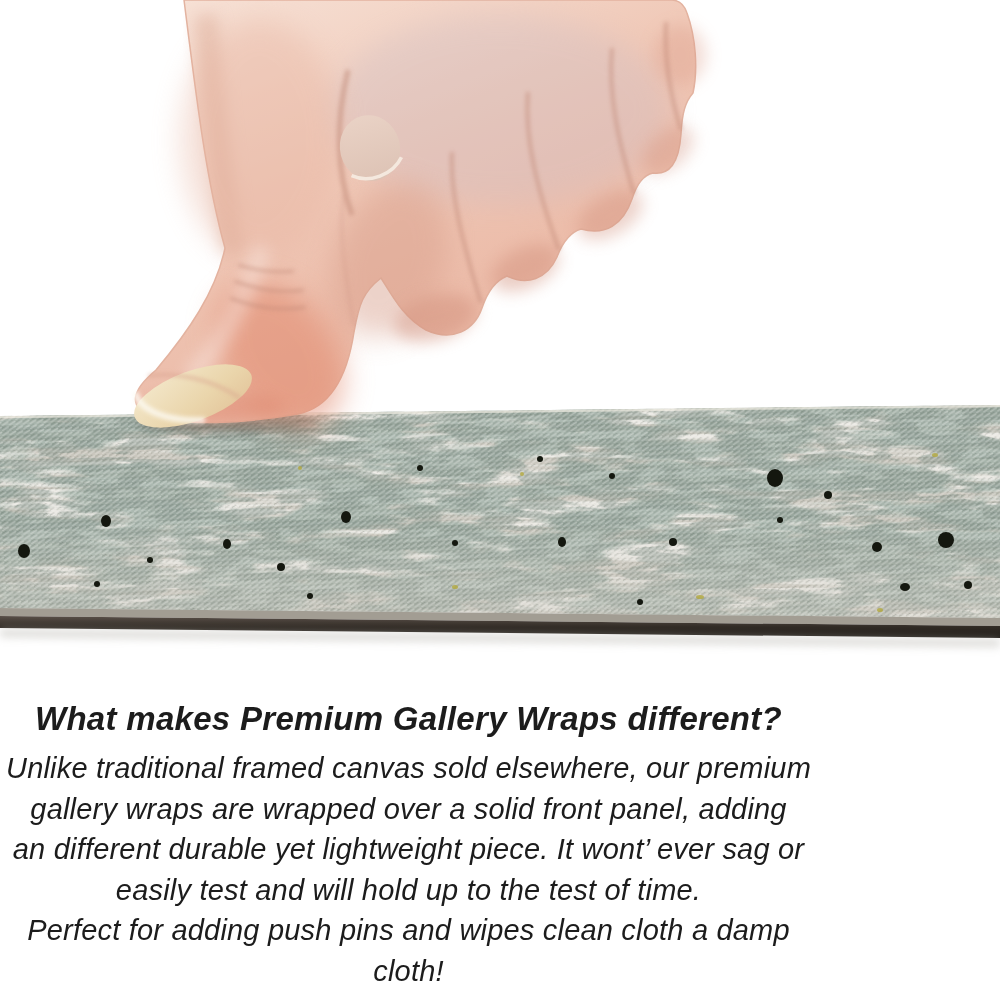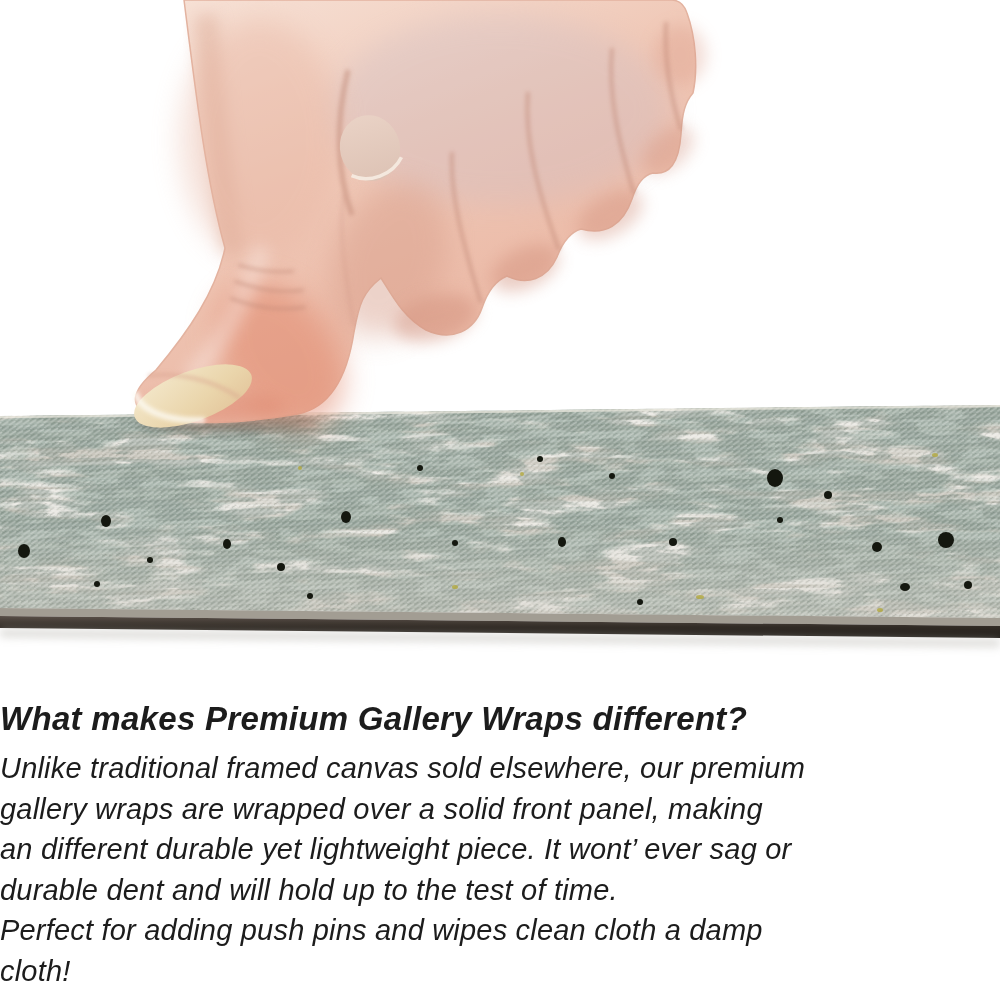--- a/index.html
+++ b/index.html
@@ -11,21 +11,21 @@
   }
   .stage{
     position:relative;width:1000px;height:1000px;
     background:var(--background,#ffffff);
   }
   .photo{
     position:absolute;top:0;left:0;width:1000px;height:660px;display:block;
   }
   .caption{
     position:absolute;top:699px;left:0;width:817px;
-    text-align:left;
+    text-align:center;
     color:var(--text-color,#1c1c1c);
     font-style:italic;
   }
   .caption h1{
     margin:0 0 9px 0;
     font-size:33px;
     font-weight:700;
     letter-spacing:.3px;
     line-height:40px;
   }
@@ -222,18 +222,18 @@
         </g>
         <path d="M 135,392 C 140,412 170,422 205,420" stroke="#fdfaf2" stroke-width="6" fill="none" opacity="0.85" filter="url(#b2)"></path>
         <path d="M 148,376 C 175,372 210,378 240,398" stroke="#d8a18c" stroke-width="3" fill="none" opacity="0.6" filter="url(#b2)"></path>
       </g>
     </g>
   </svg>
 
   <div class="caption">
     <h1>What makes Premium Gallery Wraps different?</h1>
     <p>Unlike traditional framed canvas sold elsewhere, our premium</p>
-    <p>gallery wraps are wrapped over a solid front panel, making</p>
+    <p>gallery wraps are wrapped over a solid front panel, adding</p>
     <p>an different durable yet lightweight piece. It wont’ ever sag or</p>
-    <p>durable dent and will hold up to the test of time.</p>
+    <p>easily test and will hold up to the test of time.</p>
     <p>Perfect for adding push pins and wipes clean cloth a damp cloth!</p>
   </div>
 </div>
 
 </body></html>

